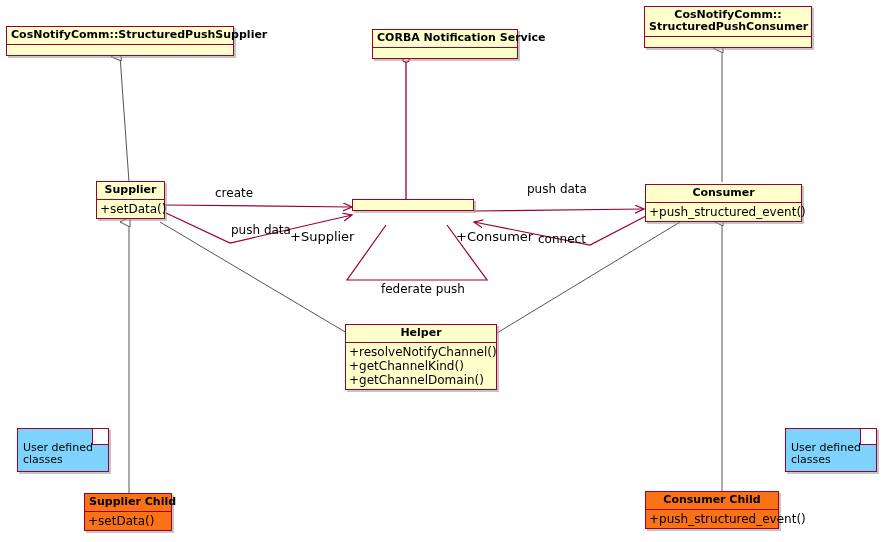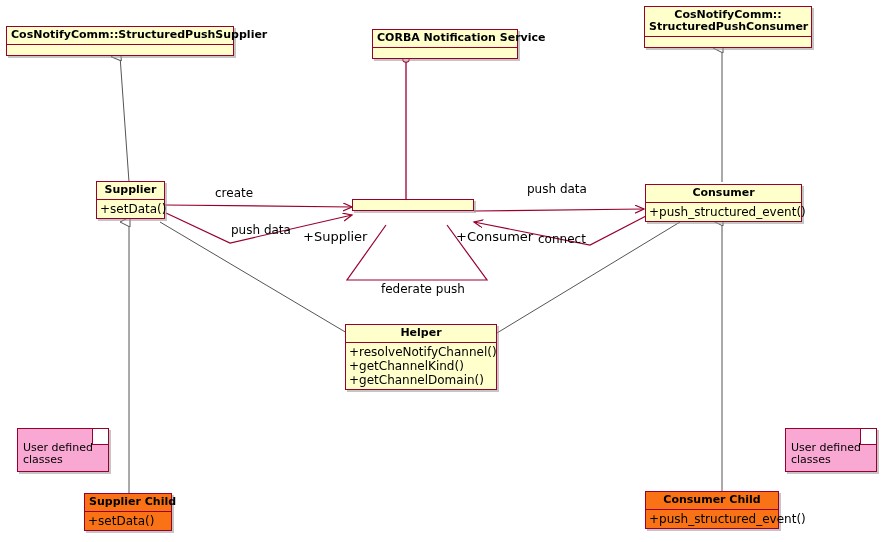--- a/index.html
+++ b/index.html
@@ -76,21 +76,21 @@
   
   .cls-name.two-line {
     white-space: normal;
     line-height: 12px;
   }
 
   
   .uml-note {
     position: absolute;
     box-sizing: border-box;
-    background: #f9a8d4;
+    background: #7dd3fc;
     border: 1px solid #99002e;
     box-shadow: 2px 2px 0 rgba(150,150,150,0.55);
     z-index: 5;
   }
   .uml-note .note-text {
     font-size: 11px;
     line-height: 12px;
     color: #000000;
     padding: 13px 4px 2px 5px;
     white-space: pre-line;
@@ -266,19 +266,19 @@
   </div>
 
   <div class="edge-label" style="left:215px; top:186px;">create</div>
 
   <div class="edge-label" style="left:231px; top:223px;">push data</div>
 
   <div class="edge-label" style="left:527px; top:182px;">push data</div>
 
   <div class="edge-label" style="left:538px; top:232px;">connect</div>
 
-  <div class="edge-label role" style="left:303px; top:229px;">+Supplier</div>
+  <div class="edge-label role" style="left:290px; top:229px;">+Supplier</div>
 
   <div class="edge-label role" style="left:456px; top:229px;">+Consumer</div>
 
   <div class="edge-label" style="left:381px; top:282px;">federate push</div>
 
 </div>
 
 </body></html>

